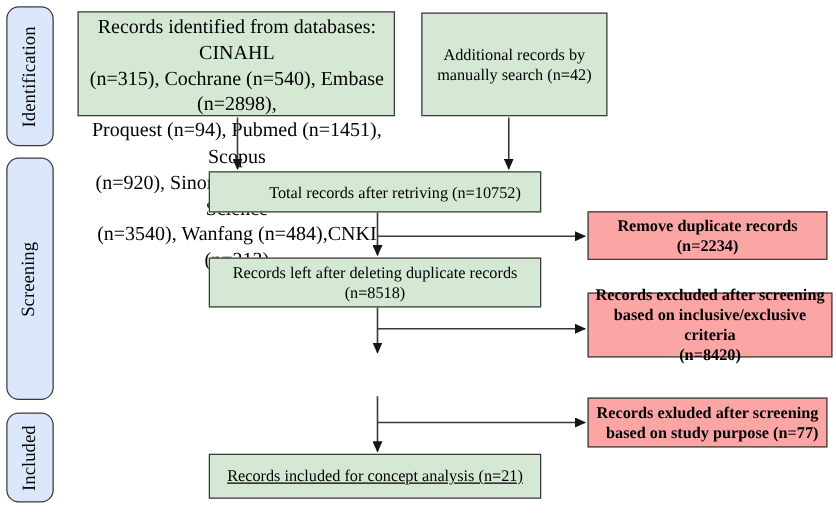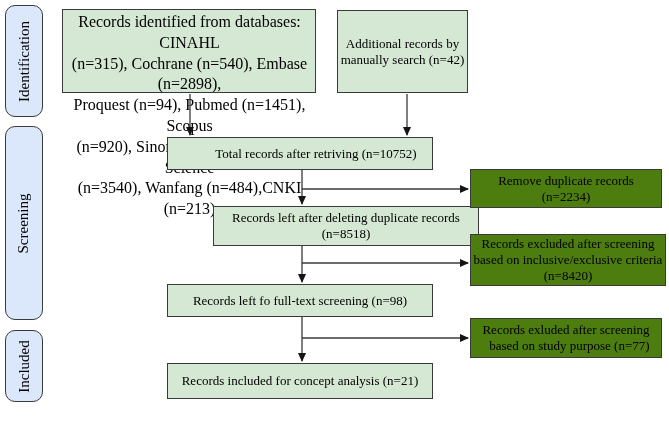--- a/index.html
+++ b/index.html
@@ -8,21 +8,21 @@
     font-family:"Liberation Serif","DejaVu Serif",serif;color:#000;
     overflow:hidden;
   }
   .box{
     position:absolute;box-sizing:border-box;border:1.4px solid #3a3a3a;
     display:flex;align-items:center;justify-content:center;
     text-align:center;white-space:pre-line;line-height:1.22;
     font-size:13px;
   }
   .process{background:#d5e8d4;}
-  .exclusion{background:#4d7c0f;}
+  .exclusion{background:#fca5a5;font-weight:bold;}
   .stage{
     position:absolute;box-sizing:border-box;border:1.4px solid #3a3a3a;
     background:#dbe8fb;border-radius:10px;
     display:flex;align-items:center;justify-content:center;
   }
   .stage span{
     transform:rotate(-90deg);white-space:nowrap;font-size:15px;
   }
   .lefttext{
     justify-content:flex-start;text-align:center;
@@ -45,31 +45,30 @@
   <div class="stage" style="left:5px;top:330px;width:38px;height:72px;">
     <span>Included</span>
   </div>
 
   <div class="box process lefttext" style="left:62px;top:9px;width:254px;height:84px;">Records identified from databases: CINAHL
 (n=315), Cochrane (n=540), Embase (n=2898),
 Proquest (n=94), Pubmed (n=1451), Scopus
 (n=920), Sinomed (n=255), Web of Science
 (n=3540), Wanfang (n=484),CNKI (n=213)</div>
 
-  <div class="box process" style="left:337px;top:10px;width:131px;height:83px;">Additional records by
+  <div class="box process" style="left:337px;top:10px;width:149px;height:83px;">Additional records by
 manually search (n=42)</div>
 
   <div class="box process" style="left:167px;top:137px;width:266px;height:33px;padding-left:32px;">Total records after retriving (n=10752)</div>
 
-  <div class="box process" style="left:167px;top:206px;width:266px;height:40px;margin-left:46px;">Records left after deleting duplicate records
+  <div class="box process" style="left:167px;top:206px;width:266px;height:40px;">Records left after deleting duplicate records
 (n=8518)</div>
 
-  <div class="box process" style="left:167px;top:284px;width:266px;height:33px;">Records left fo full-text screening (n=98)</div>
 
-  <div class="box process" style="left:167px;top:363px;width:266px;height:36px;">Records included for concept analysis (n=21)</div>
+  <div class="box process" style="left:167px;top:363px;width:266px;height:36px;text-decoration:underline;">Records included for concept analysis (n=21)</div>
 
   <div class="box exclusion" style="left:470px;top:169px;width:192px;height:39px;">Remove duplicate records
 (n=2234)</div>
 
   <div class="box exclusion" style="left:470px;top:234px;width:196px;height:52px;">Records excluded after screening
 based on inclusive/exclusive criteria
 (n=8420)</div>
 
   <div class="box exclusion" style="left:470px;top:318px;width:192px;height:40px;text-align:right;">Records exluded after screening
 based on study purpose (n=77)</div>

